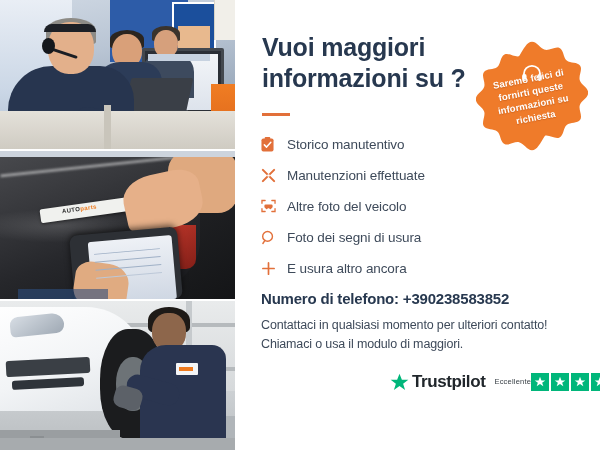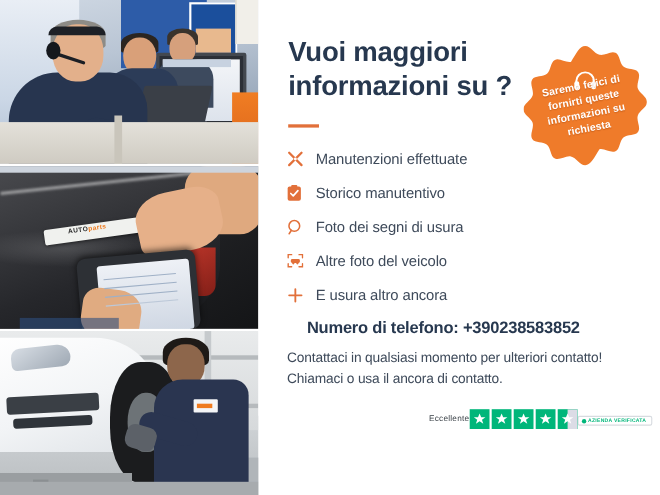--- a/index.html
+++ b/index.html
@@ -366,21 +366,21 @@
     color:#e2703a;
   }
   .feat .ftxt {
     font-size:13.5px;
     color:#3e4a5a;
     letter-spacing:-0.1px;
   }
 
   
   .phone {
-    position:absolute; left:44px; top:290px;
+    position:absolute; left:26px; top:290px;
     font-size:15px; font-weight:bold; color:#27384f;
     letter-spacing:-0.2px;
     text-align:right;
   }
   .sub1 {
     position:absolute; left:26px; top:318px;
     font-size:12.5px; color:#3e4a5a; letter-spacing:-0.15px;
   }
   .sub2 {
     position:absolute; left:26px; top:337px;
@@ -519,80 +519,86 @@
         <rect x="1" y="11" width="5" height="8" rx="2.2" fill="#ffffff"></rect>
         <rect x="18" y="11" width="5" height="8" rx="2.2" fill="#ffffff"></rect>
       </svg>
       <div class="btext">Saremo felici di fornirti queste informazioni su richiesta</div>
     </div>
 
     <div class="features">
 
       <div class="feat">
         <span class="ico">
-          <svg width="15" height="15" viewBox="0 0 16 16">
-            <path d="M2 2 L14 14 M14 2 L2 14" stroke="#e2703a" stroke-width="2.2" stroke-linecap="round"></path>
-            <circle cx="8" cy="8" r="1.4" fill="#ffffff"></circle>
-          </svg>
-        </span>
-        <span class="ftxt">Manutenzioni effettuate</span>
-      </div>
-
-      <div class="feat">
-        <span class="ico">
           <svg width="13" height="15" viewBox="0 0 14 16">
             <rect x="0.5" y="1.5" width="13" height="14" rx="2" fill="#e2703a"></rect>
             <rect x="4" y="0" width="6" height="3" rx="1" fill="#e2703a"></rect>
             <path d="M3.6 8.4 L6 10.8 L10.6 5.6" fill="none" stroke="#ffffff" stroke-width="1.6" stroke-linecap="round" stroke-linejoin="round"></path>
           </svg>
         </span>
         <span class="ftxt">Storico manutentivo</span>
       </div>
 
       <div class="feat">
         <span class="ico">
           <svg width="15" height="15" viewBox="0 0 16 16">
-            <circle cx="7" cy="6.8" r="5.2" fill="none" stroke="#e2703a" stroke-width="1.5"></circle>
-            <path d="M4.2 11 L2 14.4" stroke="#e2703a" stroke-width="1.5" stroke-linecap="round"></path>
+            <path d="M2 2 L14 14 M14 2 L2 14" stroke="#e2703a" stroke-width="2.2" stroke-linecap="round"></path>
+            <circle cx="8" cy="8" r="1.4" fill="#ffffff"></circle>
           </svg>
         </span>
-        <span class="ftxt">Foto dei segni di usura</span>
+        <span class="ftxt">Manutenzioni effettuate</span>
       </div>
 
       <div class="feat">
         <span class="ico">
           <svg width="15" height="14" viewBox="0 0 16 15">
             <path d="M1 4.6 V1.6 H4.4 M11.6 1.6 H15 V4.6 M15 10.4 V13.4 H11.6 M4.4 13.4 H1 V10.4" fill="none" stroke="#e2703a" stroke-width="1.4" stroke-linecap="round"></path>
             <rect x="3.6" y="5.8" width="8.8" height="4" rx="1.4" fill="#e2703a"></rect>
             <circle cx="6" cy="10" r="1.1" fill="#e2703a"></circle>
             <circle cx="10" cy="10" r="1.1" fill="#e2703a"></circle>
           </svg>
         </span>
         <span class="ftxt">Altre foto del veicolo</span>
       </div>
 
       <div class="feat">
         <span class="ico">
           <svg width="15" height="15" viewBox="0 0 16 16">
+            <circle cx="7" cy="6.8" r="5.2" fill="none" stroke="#e2703a" stroke-width="1.5"></circle>
+            <path d="M4.2 11 L2 14.4" stroke="#e2703a" stroke-width="1.5" stroke-linecap="round"></path>
+          </svg>
+        </span>
+        <span class="ftxt">Foto dei segni di usura</span>
+      </div>
+
+      <div class="feat">
+        <span class="ico">
+          <svg width="15" height="15" viewBox="0 0 16 16">
             <path d="M8 2 V14 M2 8 H14" stroke="#e2703a" stroke-width="1.8" stroke-linecap="round"></path>
           </svg>
         </span>
         <span class="ftxt">E usura altro ancora</span>
       </div>
 
     </div>
 
     <div class="phone">
       <span>Numero di telefono:</span>
       <span>+390238583852</span>
     </div>
     <div class="sub1">Contattaci in qualsiasi momento per ulteriori contatto!</div>
-    <div class="sub2">Chiamaci o usa il ancora di contatto.</div>
+    <div class="sub2">Chiamaci o usa il modulo di maggiori.</div>
 
     <div class="tp">
+      <div class="tp-logo">
+        <svg width="19" height="19" viewBox="0 0 20 20">
+          <path d="M10 0.8 L12.5 7.2 L19.3 7.2 L13.8 11.2 L15.9 17.8 L10 13.7 L4.1 17.8 L6.2 11.2 L0.7 7.2 L7.5 7.2 Z" fill="#00b67a"></path>
+        </svg>
+        <span class="tp-name">Trustpilot</span>
+      </div>
       <div class="tp-right">
         <div class="tp-excellent">Eccellente</div>
         <div class="stars">
           <span class="star-box">
               <svg width="12" height="12" viewBox="0 0 20 20">
                 <path d="M10 1.4 L12.4 7.3 L18.8 7.3 L13.6 11.1 L15.6 17.2 L10 13.4 L4.4 17.2 L6.4 11.1 L1.2 7.3 L7.6 7.3 Z" fill="#ffffff"></path>
               </svg>
             </span>
           <span class="star-box">
               <svg width="12" height="12" viewBox="0 0 20 20">

